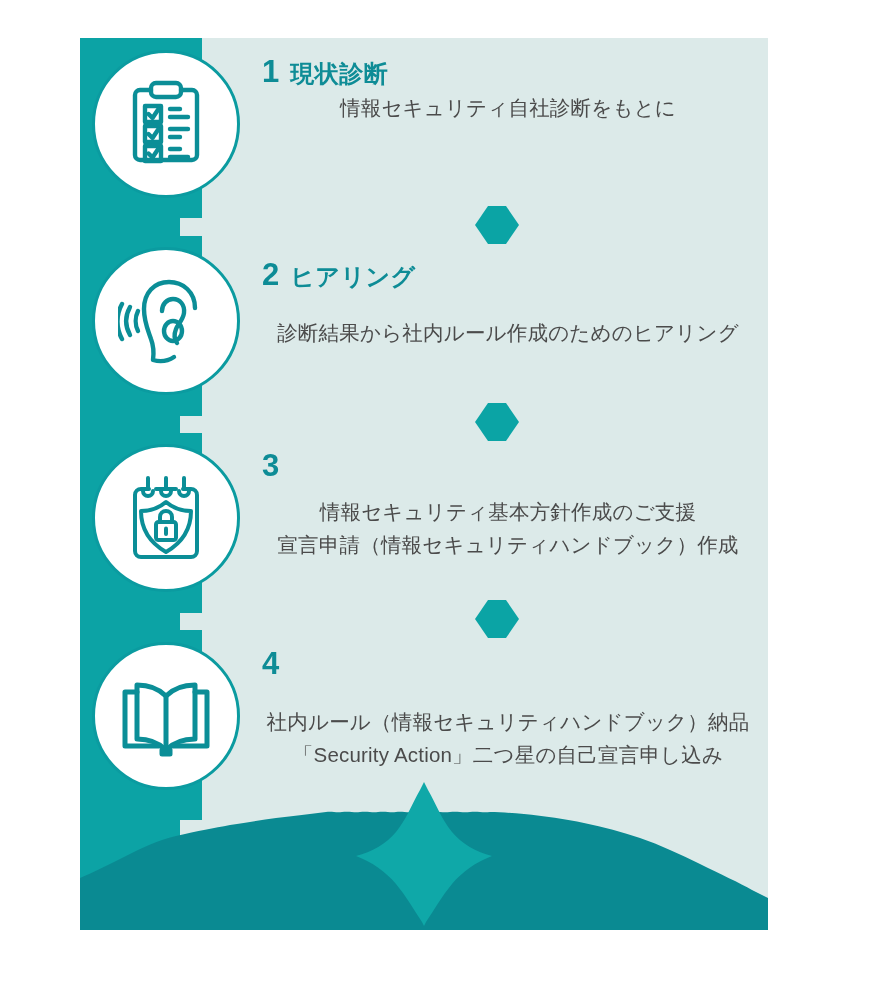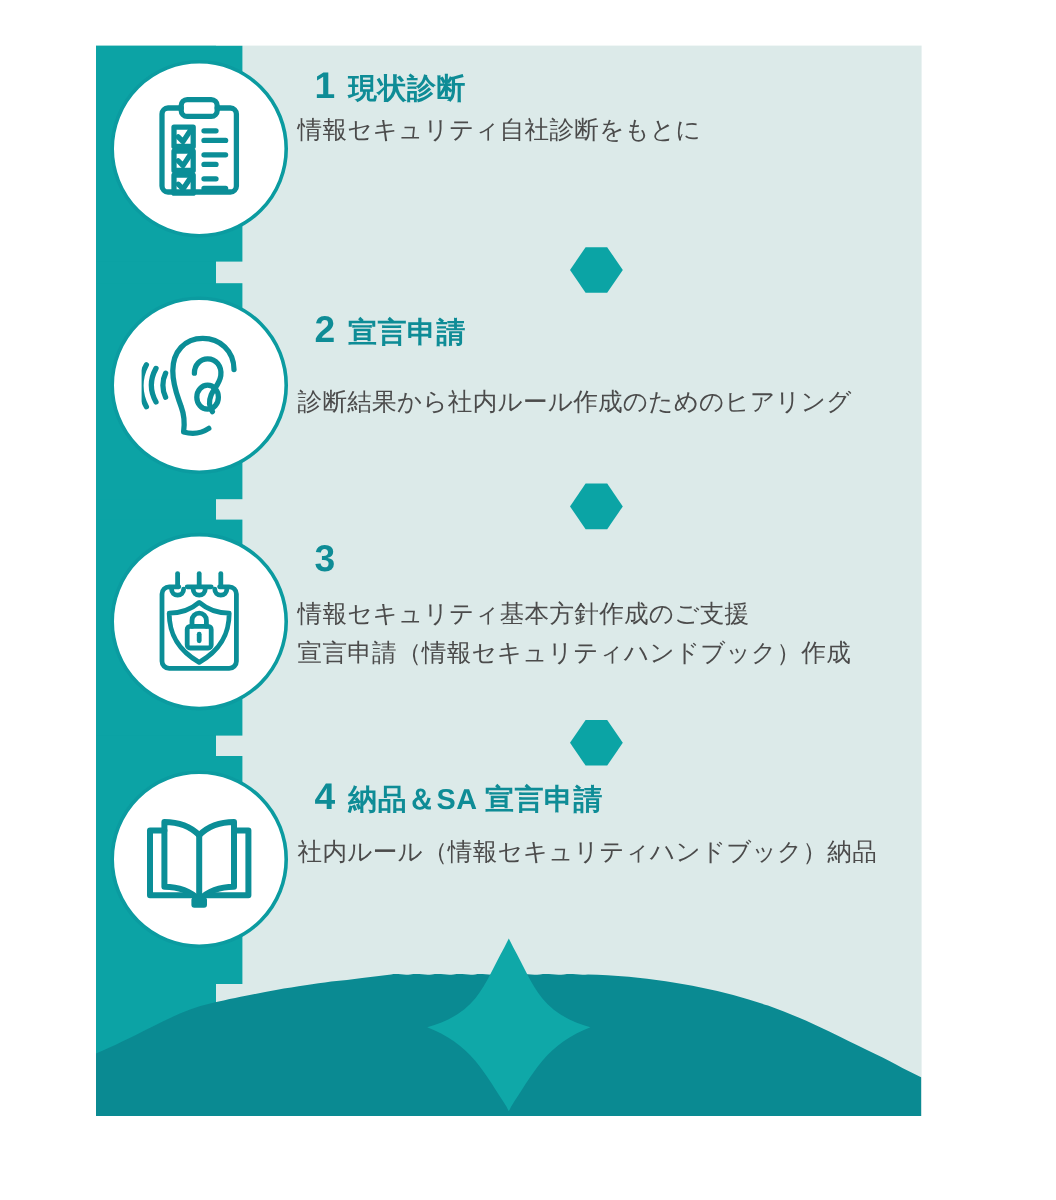--- a/index.html
+++ b/index.html
@@ -90,23 +90,25 @@
     color:var(--head,#0e8c96);
     line-height:1;
     letter-spacing:0;
   }
   .step-title{
     font-size:24px;
     font-weight:bold;
     color:var(--head,#0e8c96);
     line-height:1.1;
     letter-spacing:0.5px;
+    font-family:Liberation Serif, serif;
   }
   .step-lines{
     margin:0;
+    text-align:center;
     color:var(--body,#4b4b4b);
     font-size:20.5px;
     line-height:1.62;
     letter-spacing:0.2px;
   }
   .step-lines div{white-space:nowrap;}
 
   
   .diamond{
     position:absolute;
@@ -196,23 +198,23 @@
             <path d="M64 58 a9 10 0 1 1 -18 0 a9 10 0 1 1 18 0"></path>
             <path d="M20 38 C17 44 17 52 20 58"></path>
             <path d="M12 34 C7 43 7 53 12 62"></path>
             <path d="M4 31 C-2 42 -2 55 4 66"></path>
           </svg>
         </span>
       </div>
       <div class="step-body" style="top:12px;">
         <div class="step-head">
           <span class="step-num">2</span>
-          <span class="step-title">宣言申請</span>
-        </div>
-        <div class="step-lines" style="margin-top:28px;">
+          <span class="step-title">ヒアリング</span>
+        </div>
+        <div class="step-lines" style="margin-top:28px;font-family:Liberation Mono, monospace;">
           <div>診断結果から社内ルール作成のためのヒアリング</div>
         </div>
       </div>
     </div>
 
     <div class="diamond" style="top:364px;">
       <svg width="46" height="40" viewBox="0 0 46 40" xmlns="http://www.w3.org/2000/svg">
         <path d="M14 1 H32 L45 20 L32 39 H14 L1 20 Z" fill="#0ba4a5"></path>
       </svg>
     </div>
@@ -262,22 +264,22 @@
             <path d="M50 30 V84"></path>
             <path d="M21 26 H9 V80 H43"></path>
             <path d="M79 26 H91 V80 H57"></path>
             <path d="M46 84 H54 V88 H46 Z"></path>
           </svg>
         </span>
       </div>
       <div class="step-body" style="top:6px;">
         <div class="step-head">
           <span class="step-num">4</span>
-          <span class="step-title">納品＆SA 宣言申請</span>
-        </div>
-        <div class="step-lines" style="margin-top:14px;">
+        </div>
+        <div class="step-lines" style="margin-top:26px;">
           <div>社内ルール（情報セキュリティハンドブック）納品</div>
+          <div>「Security Action」二つ星の自己宣言申し込み</div>
         </div>
       </div>
     </div>
 
   </div>
 </div>
 
 </body></html>

